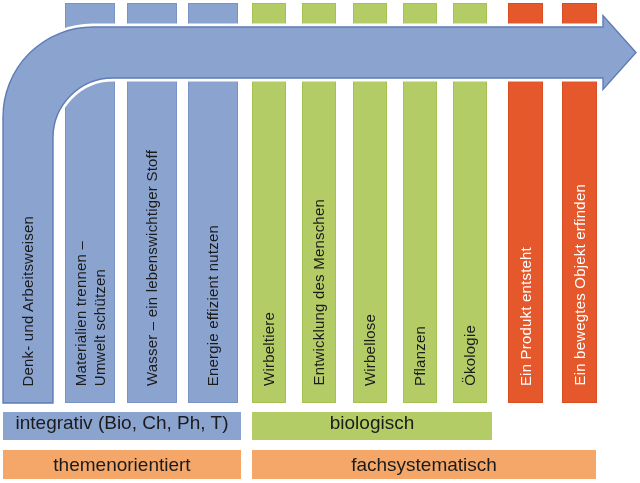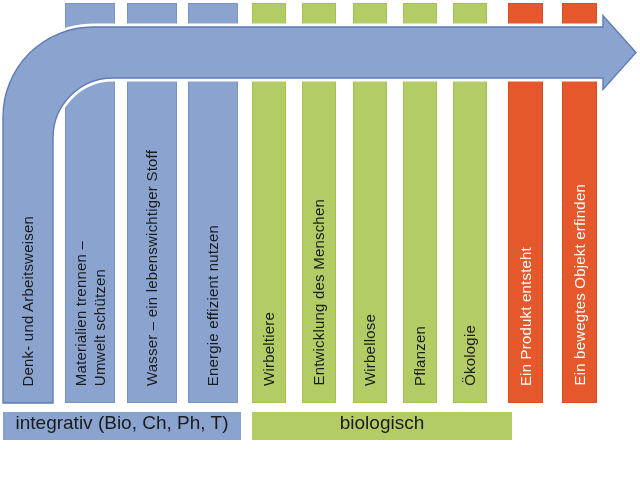--- a/index.html
+++ b/index.html
@@ -133,18 +133,24 @@
     <path d="M 3 403 L 3 117 A 90 90 0 0 1 93 27 L 603 27 L 603 15.5 L 636 52.5 L 603 89.5 L 603 78 L 113 78 A 60 60 0 0 0 53 138 L 53 403 Z" style="fill:var(--arrow-fill);stroke:var(--arrow-border);stroke-width:1.4;stroke-linejoin:miter;"></path>
   </svg>
 
   <div class="tail-label">
     <span class="vtext">Denk- und Arbeitsweisen</span>
   </div>
 
   <div class="group-box blue" style="left:3px;width:238px;">
     <span>integrativ (Bio, Ch, Ph, T)</span>
   </div>
-  <div class="group-box green" style="left:252px;width:260px;">
+  <div class="group-box green" style="left:252px;width:240px;">
     <span>biologisch</span>
   </div>
 
+  <div class="orient-box" style="left:3px;width:238px;">
+    <span>themenorientiert</span>
+  </div>
+  <div class="orient-box" style="left:252px;width:344px;">
+    <span>fachsystematisch</span>
+  </div>
 
 </div>
 
 </body></html>

